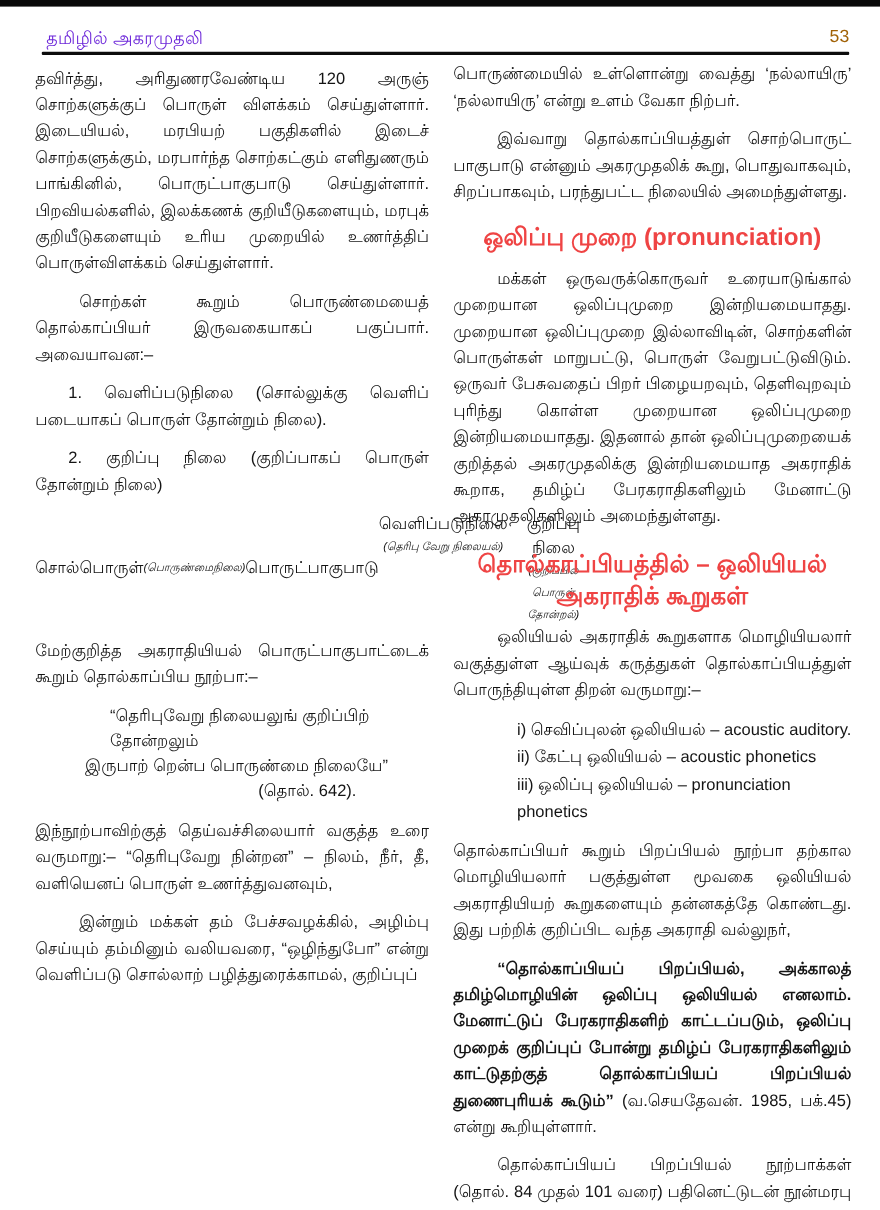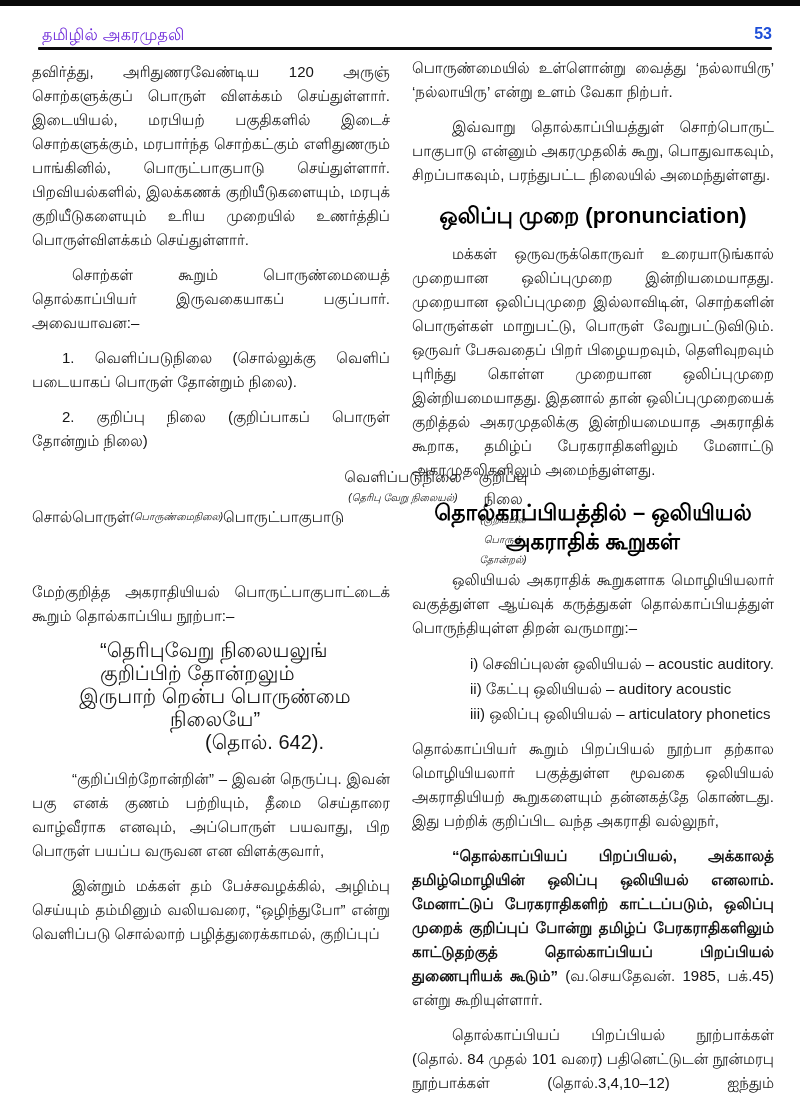--- a/index.html
+++ b/index.html
@@ -4,31 +4,31 @@
 <style>
   html,body{margin:0;padding:0;}
   body{
     width:800px;height:1100px;overflow:hidden;
     background:#ffffff;color:#141414;
     font-family:"Liberation Sans","DejaVu Sans",sans-serif;
     position:relative;
   }
   .scan-edge{position:absolute;top:0;left:0;width:800px;height:6px;background:#090909;}
   .hdr-title{position:absolute;top:26px;left:42px;font-size:16px;letter-spacing:.2px;color:#6d28d9;}
-  .hdr-page{position:absolute;top:25px;right:28px;font-size:16px;font-weight:bold;color:#1d4ed8;}
+  .hdr-page{position:absolute;top:25px;right:28px;font-size:16px;font-weight:normal;color:#a16207;}
   .hdr-rule{position:absolute;top:47px;left:38px;width:734px;height:3px;background:#0c0c0c;border-radius:1px;}
   .col{position:absolute;top:60px;width:358px;}
   .col-left{left:32px;}
   .col-right{left:412px;top:56px;width:362px;}
   p{margin:0 0 11px 0;font-size:15px;line-height:24px;text-align:justify;}
   p.indent{text-indent:40px;}
   p.item{text-indent:30px;}
-  .heading{font-size:22px;font-weight:bold;text-align:center;line-height:29px;margin:14px 0 12px 0;color:#000000;}
+  .heading{font-size:22px;font-weight:bold;text-align:center;line-height:29px;margin:14px 0 12px 0;color:#ef4444;}
   .heading.h2{margin-top:16px;}
-  .verse{margin:2px 0 13px 38px;font-size:20px;line-height:23px;}
+  .verse{margin:2px 0 13px 38px;font-size:15px;line-height:23px;}
   .verse .v1{text-align:left;padding-left:30px;}
   .verse .v2{text-align:center;padding-right:30px;}
   .verse .v3{text-align:right;padding-right:66px;}
   .flowchart{width:358px;margin:4px 0 10px 0;display:flex;flex-direction:row;align-items:center;}
   .fc-node{font-size:15px;line-height:22px;text-align:center;}
   .fc-sub{font-size:10px;line-height:20px;text-align:center;font-style:italic;}
   .fc-arrow{margin:2px 0;}
   .fc-branchline{margin-top:2px;}
   .fc-labels{width:100%;display:flex;margin-top:2px;}
   .fc-labels>div{flex:0 0 50%;text-align:center;font-size:15px;line-height:22px;}
@@ -83,43 +83,43 @@
     </div>
 
     <p>மேற்குறித்த அகராதியியல் பொருட்பாகுபாட்டைக் கூறும் தொல்காப்பிய நூற்பா:–</p>
 
     <div class="verse">
       <div class="v1">“தெரிபுவேறு நிலையலுங் குறிப்பிற் தோன்றலும்</div>
       <div class="v2">இருபாற் றென்ப பொருண்மை நிலையே”</div>
       <div class="v3">(தொல். 642).</div>
     </div>
 
-    <p class="indent">“குறிப்பிற்றோன்றின்” – இவன் நெருப்பு. இவன் பகு எனக் குணம் பற்றியும், தீமை செய்தாரை வாழ்வீராக எனவும், அப்பொருள் பயவாது, பிற பொருள் பயப்ப வருவன என விளக்குவார்,</p>
+    <p>இந்நூற்பாவிற்குத் தெய்வச்சிலையார் வகுத்த உரை வருமாறு:– “தெரிபுவேறு நின்றன” – நிலம், நீர், தீ, வளியெனப் பொருள் உணர்த்துவனவும்,</p>
     <p class="indent">இன்றும் மக்கள் தம் பேச்சவழக்கில், அழிம்பு செய்யும் தம்மினும் வலியவரை, “ஒழிந்துபோ” என்று வெளிப்படு சொல்லாற் பழித்துரைக்காமல், குறிப்புப்</p>
   </div>
 
   <div class="col col-right">
     <p>பொருண்மையில் உள்ளொன்று வைத்து ‘நல்லாயிரு’ ‘நல்லாயிரு’ என்று உளம் வேகா நிற்பர்.</p>
     <p class="indent">இவ்வாறு தொல்காப்பியத்துள் சொற்பொருட் பாகுபாடு என்னும் அகரமுதலிக் கூறு, பொதுவாகவும், சிறப்பாகவும், பரந்துபட்ட நிலையில் அமைந்துள்ளது.</p>
 
     <div class="heading">ஒலிப்பு முறை (pronunciation)</div>
 
     <p class="indent">மக்கள் ஒருவருக்கொருவர் உரையாடுங்கால் முறையான ஒலிப்புமுறை இன்றியமையாதது. முறையான ஒலிப்புமுறை இல்லாவிடின், சொற்களின் பொருள்கள் மாறுபட்டு, பொருள் வேறுபட்டுவிடும். ஒருவர் பேசுவதைப் பிறர் பிழையறவும், தெளிவுறவும் புரிந்து கொள்ள முறையான ஒலிப்புமுறை இன்றியமையாதது. இதனால் தான் ஒலிப்புமுறையைக் குறித்தல் அகரமுதலிக்கு இன்றியமையாத அகராதிக் கூறாக, தமிழ்ப் பேரகராதிகளிலும் மேனாட்டு அகரமுதலிகளிலும் அமைந்துள்ளது.</p>
 
     <div class="heading h2">
       <div>தொல்காப்பியத்தில் – ஒலியியல்</div>
       <div>அகராதிக் கூறுகள்</div>
     </div>
 
     <p class="indent">ஒலியியல் அகராதிக் கூறுகளாக மொழியியலார் வகுத்துள்ள ஆய்வுக் கருத்துகள் தொல்காப்பியத்துள் பொருந்தியுள்ள திறன் வருமாறு:–</p>
 
     <div class="plist">
       <div>i) செவிப்புலன் ஒலியியல் – acoustic auditory.</div>
-      <div>ii) கேட்பு ஒலியியல் – auditory acoustic</div>
-      <div>iii) ஒலிப்பு ஒலியியல் – articulatory phonetics</div>
+      <div>ii) கேட்பு ஒலியியல் – acoustic phonetics</div>
+      <div>iii) ஒலிப்பு ஒலியியல் – pronunciation phonetics</div>
     </div>
 
     <p>தொல்காப்பியர் கூறும் பிறப்பியல் நூற்பா தற்கால மொழியியலார் பகுத்துள்ள மூவகை ஒலியியல் அகராதியியற் கூறுகளையும் தன்னகத்தே கொண்டது. இது பற்றிக் குறிப்பிட வந்த அகராதி வல்லுநர்,</p>
 
     <p class="indent"><span class="bq">“தொல்காப்பியப் பிறப்பியல், அக்காலத் தமிழ்மொழியின் ஒலிப்பு ஒலியியல் எனலாம். மேனாட்டுப் பேரகராதிகளிற் காட்டப்படும், ஒலிப்பு முறைக் குறிப்புப் போன்று தமிழ்ப் பேரகராதிகளிலும் காட்டுதற்குத் தொல்காப்பியப் பிறப்பியல் துணைபுரியக் கூடும்”</span><span> (வ.செயதேவன். 1985, பக்.45) என்று கூறியுள்ளார்.</span></p>
 
     <p class="indent">தொல்காப்பியப் பிறப்பியல் நூற்பாக்கள் (தொல். 84 முதல் 101 வரை) பதினெட்டுடன் நூன்மரபு நூற்பாக்கள் (தொல்.3,4,10–12) ஐந்தும் ஒன்றுகூட்டவரும் இருபானிரண்டு நூற்பாக்களும் தமிழகரமுதலி வரலாற்றில், தமிழ் எழுத்தின் ஒலிப்பு முறையினை</p>
   </div>
 
 </div>

